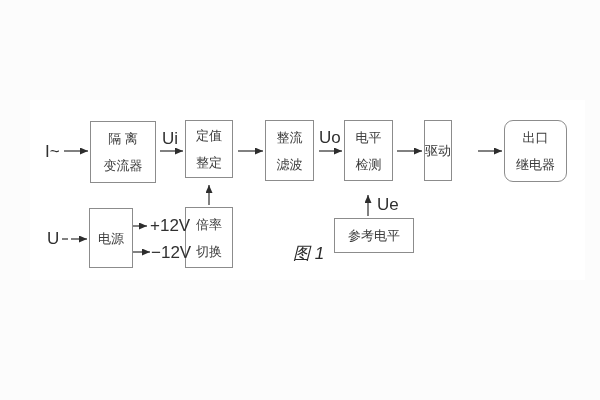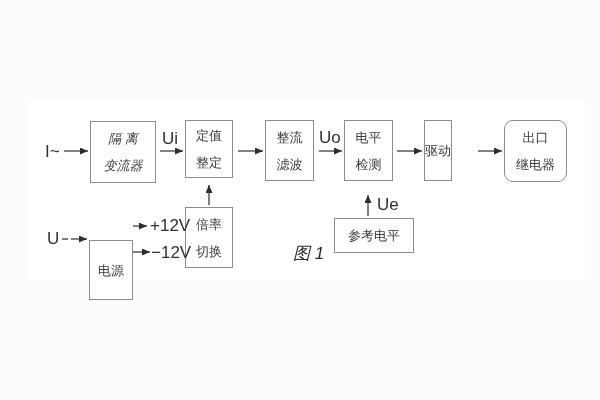--- a/index.html
+++ b/index.html
@@ -16,27 +16,27 @@
     background:#ffffff;
   }
   svg.wires{position:absolute;left:0;top:0;pointer-events:none;}
   .box{
     position:absolute;box-sizing:border-box;
     border:1px solid #8c8c8c;background:#ffffff;
     display:flex;flex-direction:column;align-items:center;justify-content:center;
     font-size:13px;color:#3a3a3a;line-height:27px;
     white-space:nowrap;text-align:center;
   }
-  .b-isolation{left:90px;top:121px;width:66px;height:62px;font-style:italic;}
+  .b-isolation{left:90px;top:121px;width:66px;height:62px;}
   .b-setting{left:185px;top:120px;width:48px;height:58px;}
   .b-rectifier{left:265px;top:120px;width:49px;height:61px;}
   .b-level{left:344px;top:120px;width:49px;height:61px;}
   .b-drive{left:424px;top:120px;width:28px;height:61px;}
   .b-relay{left:504px;top:120px;width:63px;height:62px;border-radius:9px;}
-  .b-power{left:89px;top:208px;width:44px;height:60px;margin-top:32px;}
+  .b-power{left:89px;top:208px;width:44px;height:60px;}
   .b-ratio{left:185px;top:207px;width:48px;height:61px;}
   .b-reference{left:334px;top:218px;width:80px;height:35px;}
   .lbl{
     position:absolute;font-size:17px;color:#303030;white-space:nowrap;line-height:14px;
   }
   .lbl-i{left:45px;top:145px;}
   .lbl-u{left:47px;top:232px;}
   .lbl-ui{left:162px;top:132px;}
   .lbl-uo{left:319px;top:131px;}
   .lbl-ue{left:377px;top:198px;}

